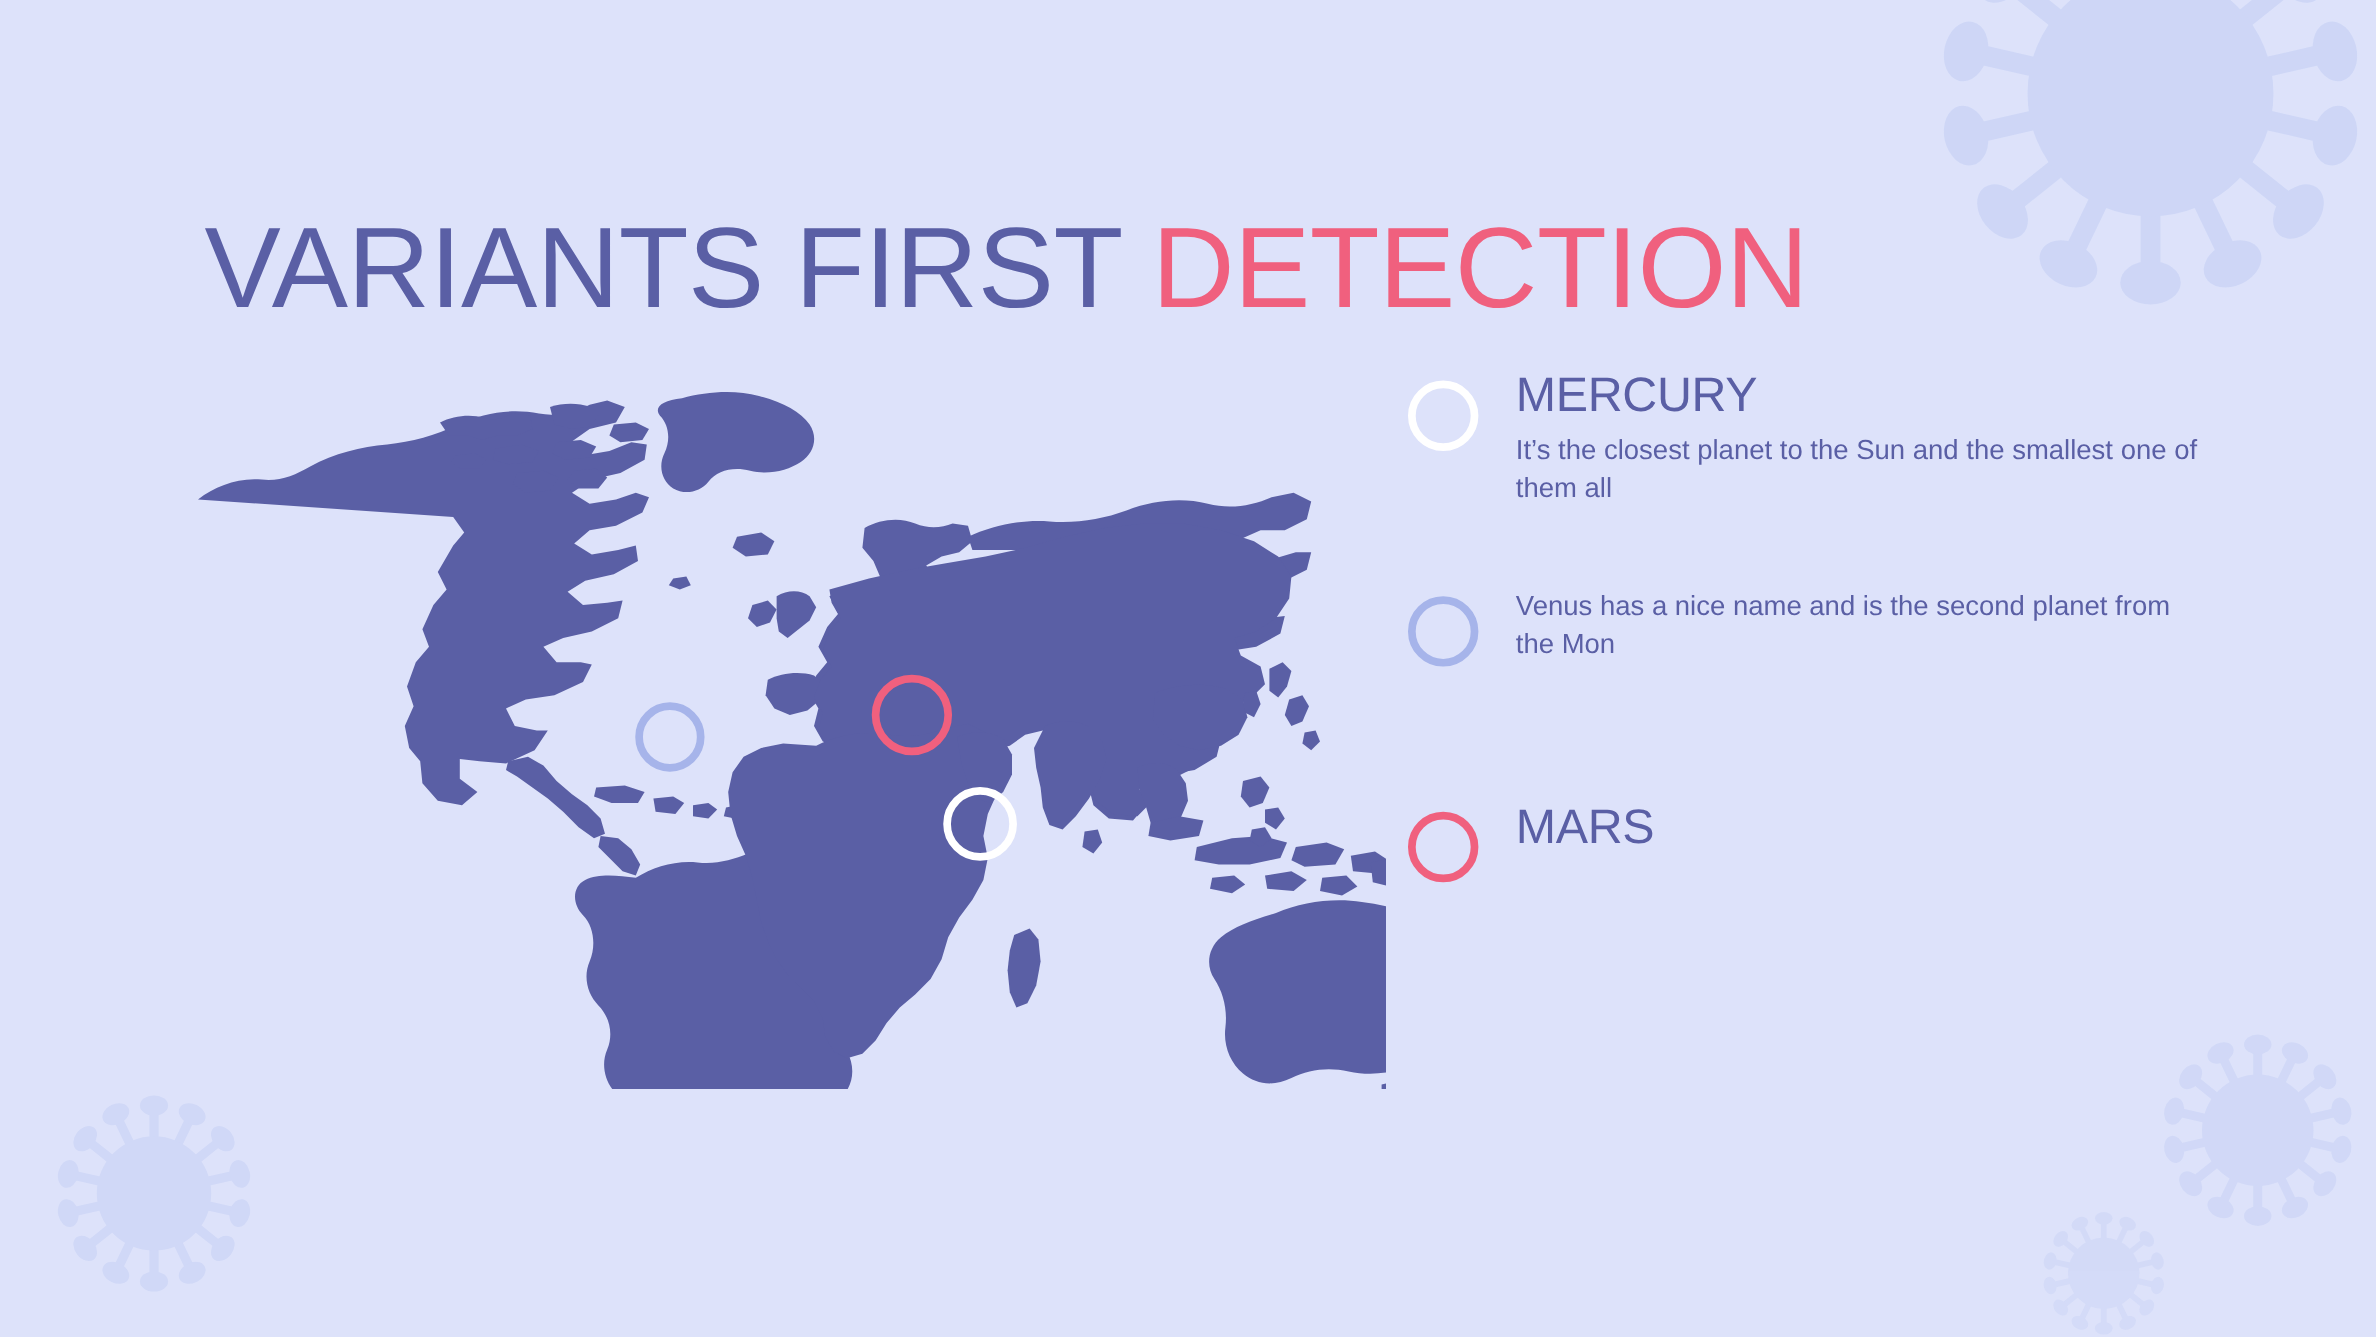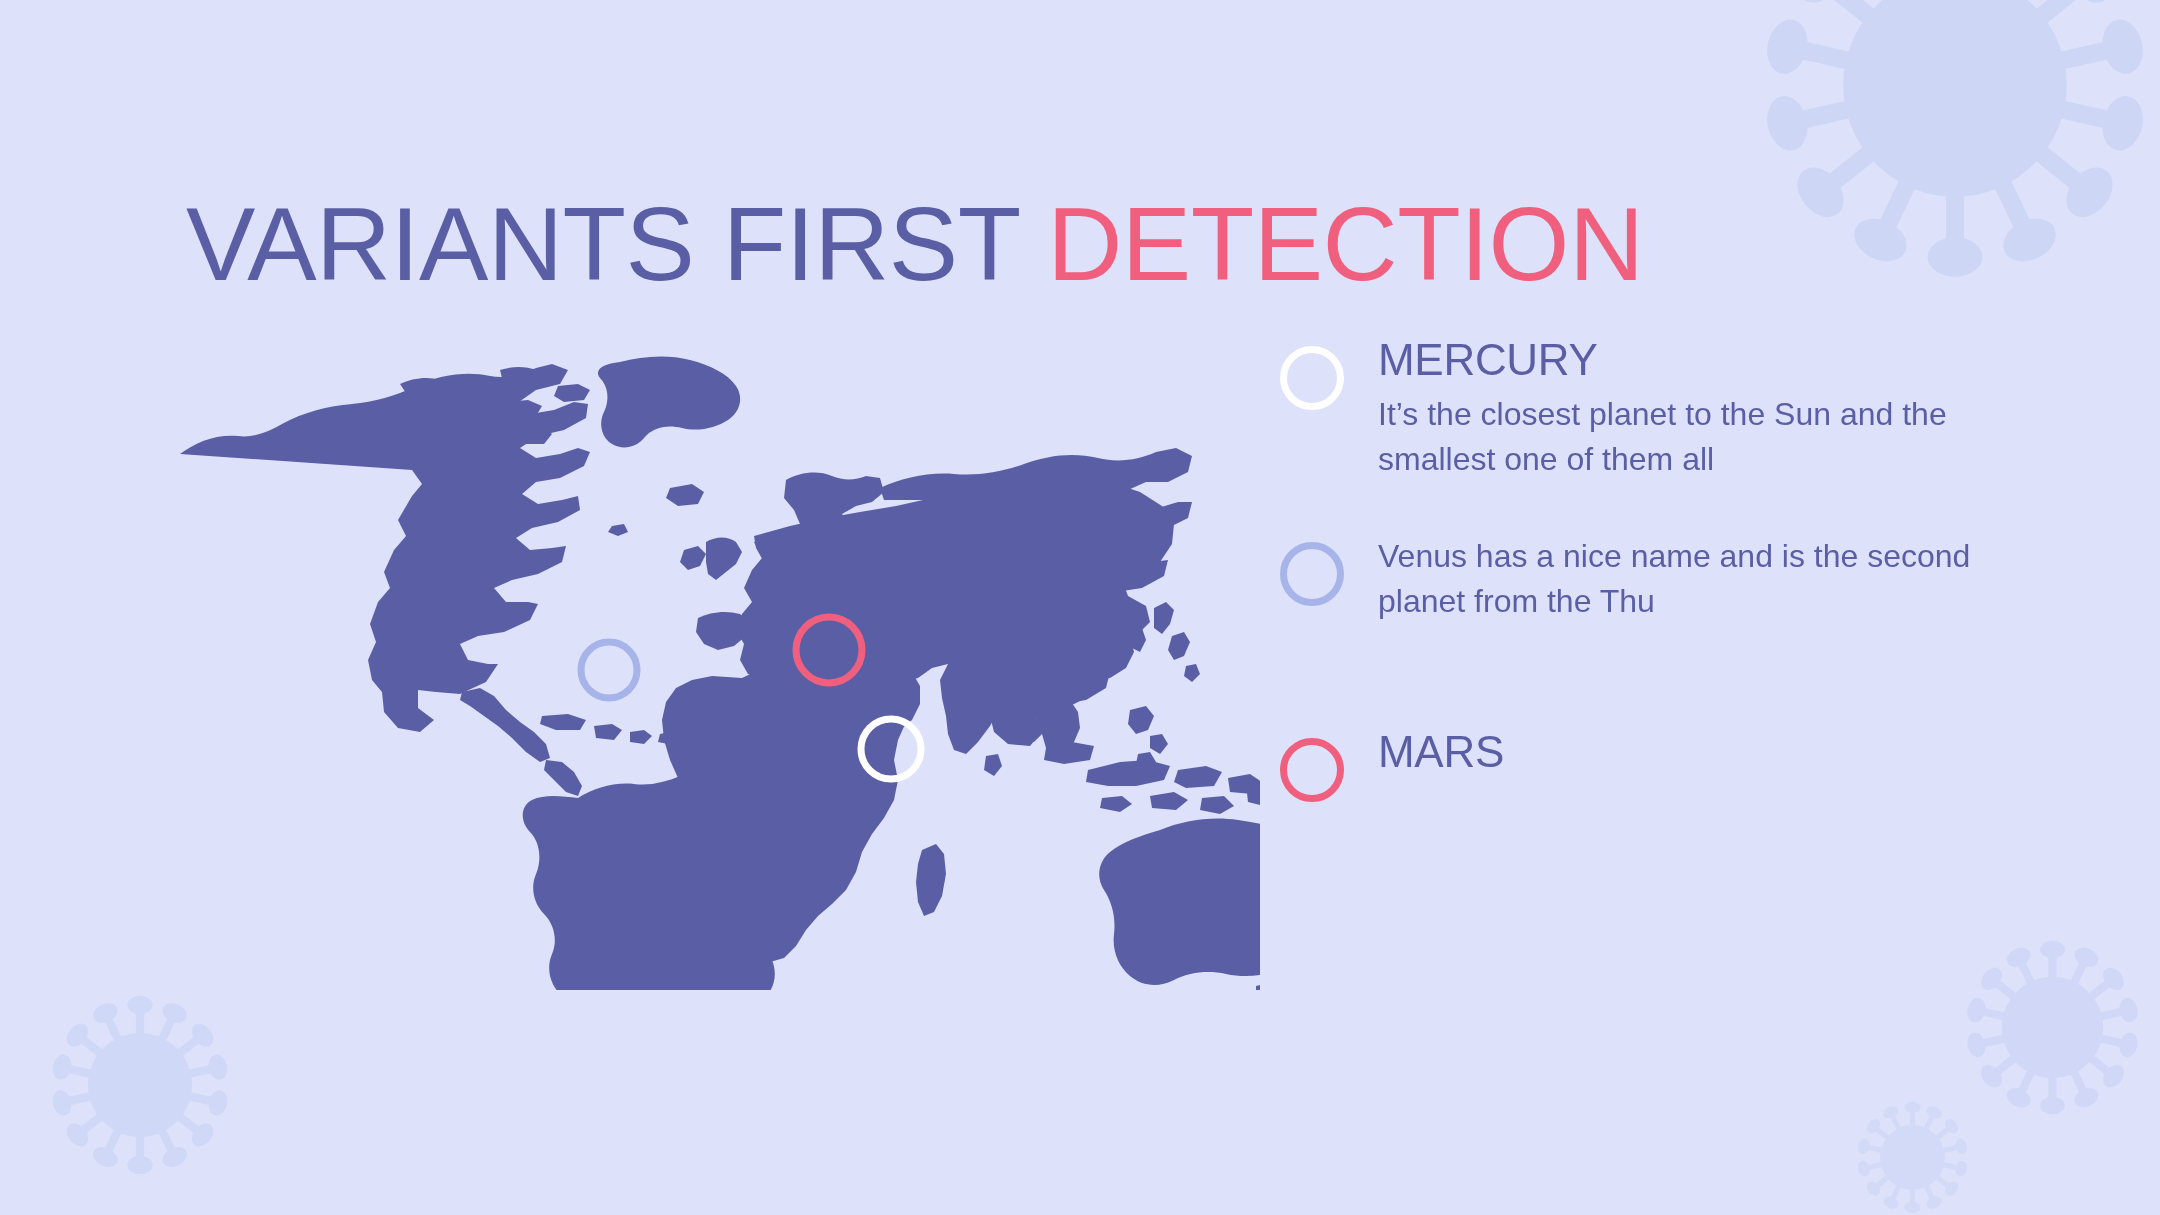--- a/index.html
+++ b/index.html
@@ -83,21 +83,21 @@
   .legend-title {
     color: #5a5fa5;
     font-size: 44px;
     line-height: 1.0;
     margin: 0 0 10px 0;
     font-weight: 400;
     letter-spacing: -0.3px;
   }
   .legend-desc {
     color: #5a5fa5;
-    font-size: 32px;
+    font-size: 25px;
     line-height: 1.40;
     margin: 0;
     max-width: 640px;
   }
 </style>
 </head>
 <body>
 
 <div id="slide" style="background: rgb(221, 226, 250);">
 
@@ -526,21 +526,21 @@
   <div id="legend">
 
     <div class="legend-item">
       <span class="legend-dot" id="dot-0" style="border-color: rgb(255, 255, 255);"></span>
       <h2 class="legend-title">MERCURY</h2>
       <p class="legend-desc">It’s the closest planet to the Sun and the smallest one of them all</p>
     </div>
 
     <div class="legend-item">
       <span class="legend-dot" id="dot-1" style="border-color: rgb(166, 180, 234);"></span>
-      <p class="legend-desc">Venus has a nice name and is the second planet from the Thu</p>
+      <p class="legend-desc">Venus has a nice name and is the second planet from the Mon</p>
     </div>
 
     <div class="legend-item">
       <span class="legend-dot" id="dot-2" style="border-color: rgb(240, 96, 126);"></span>
       <h2 class="legend-title">MARS</h2>
     </div>
 
   </div>
 </div>
 

